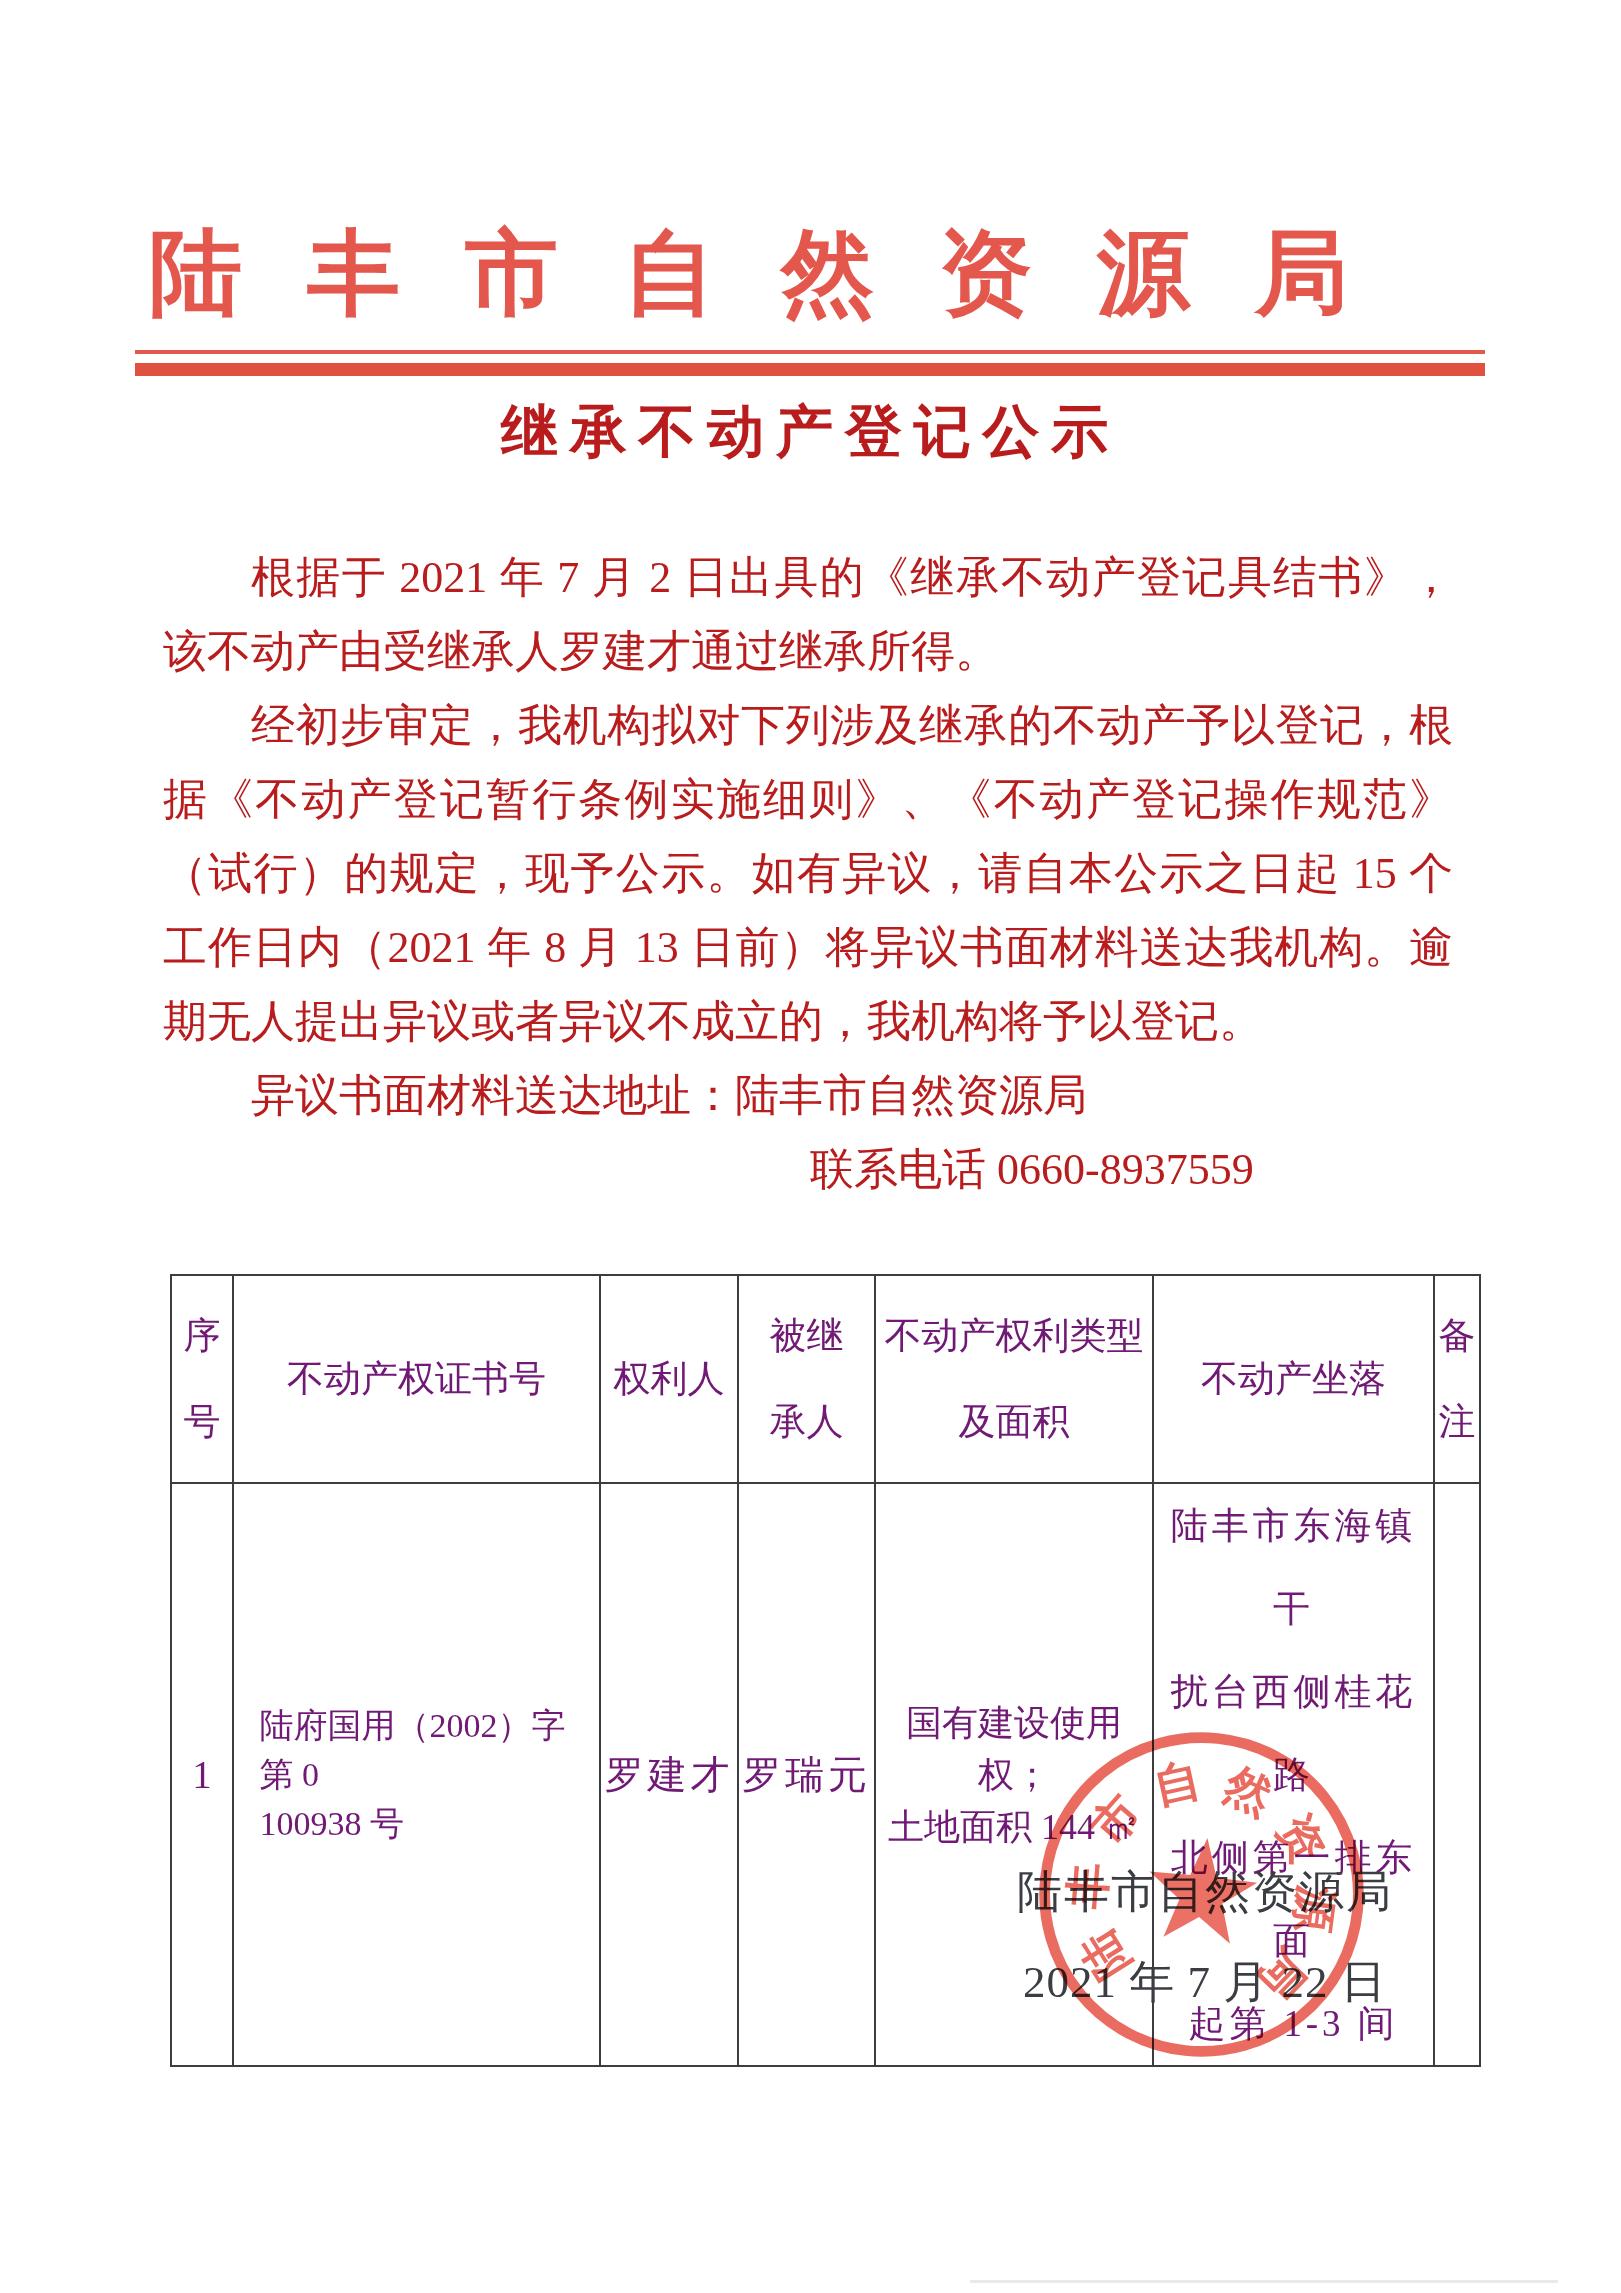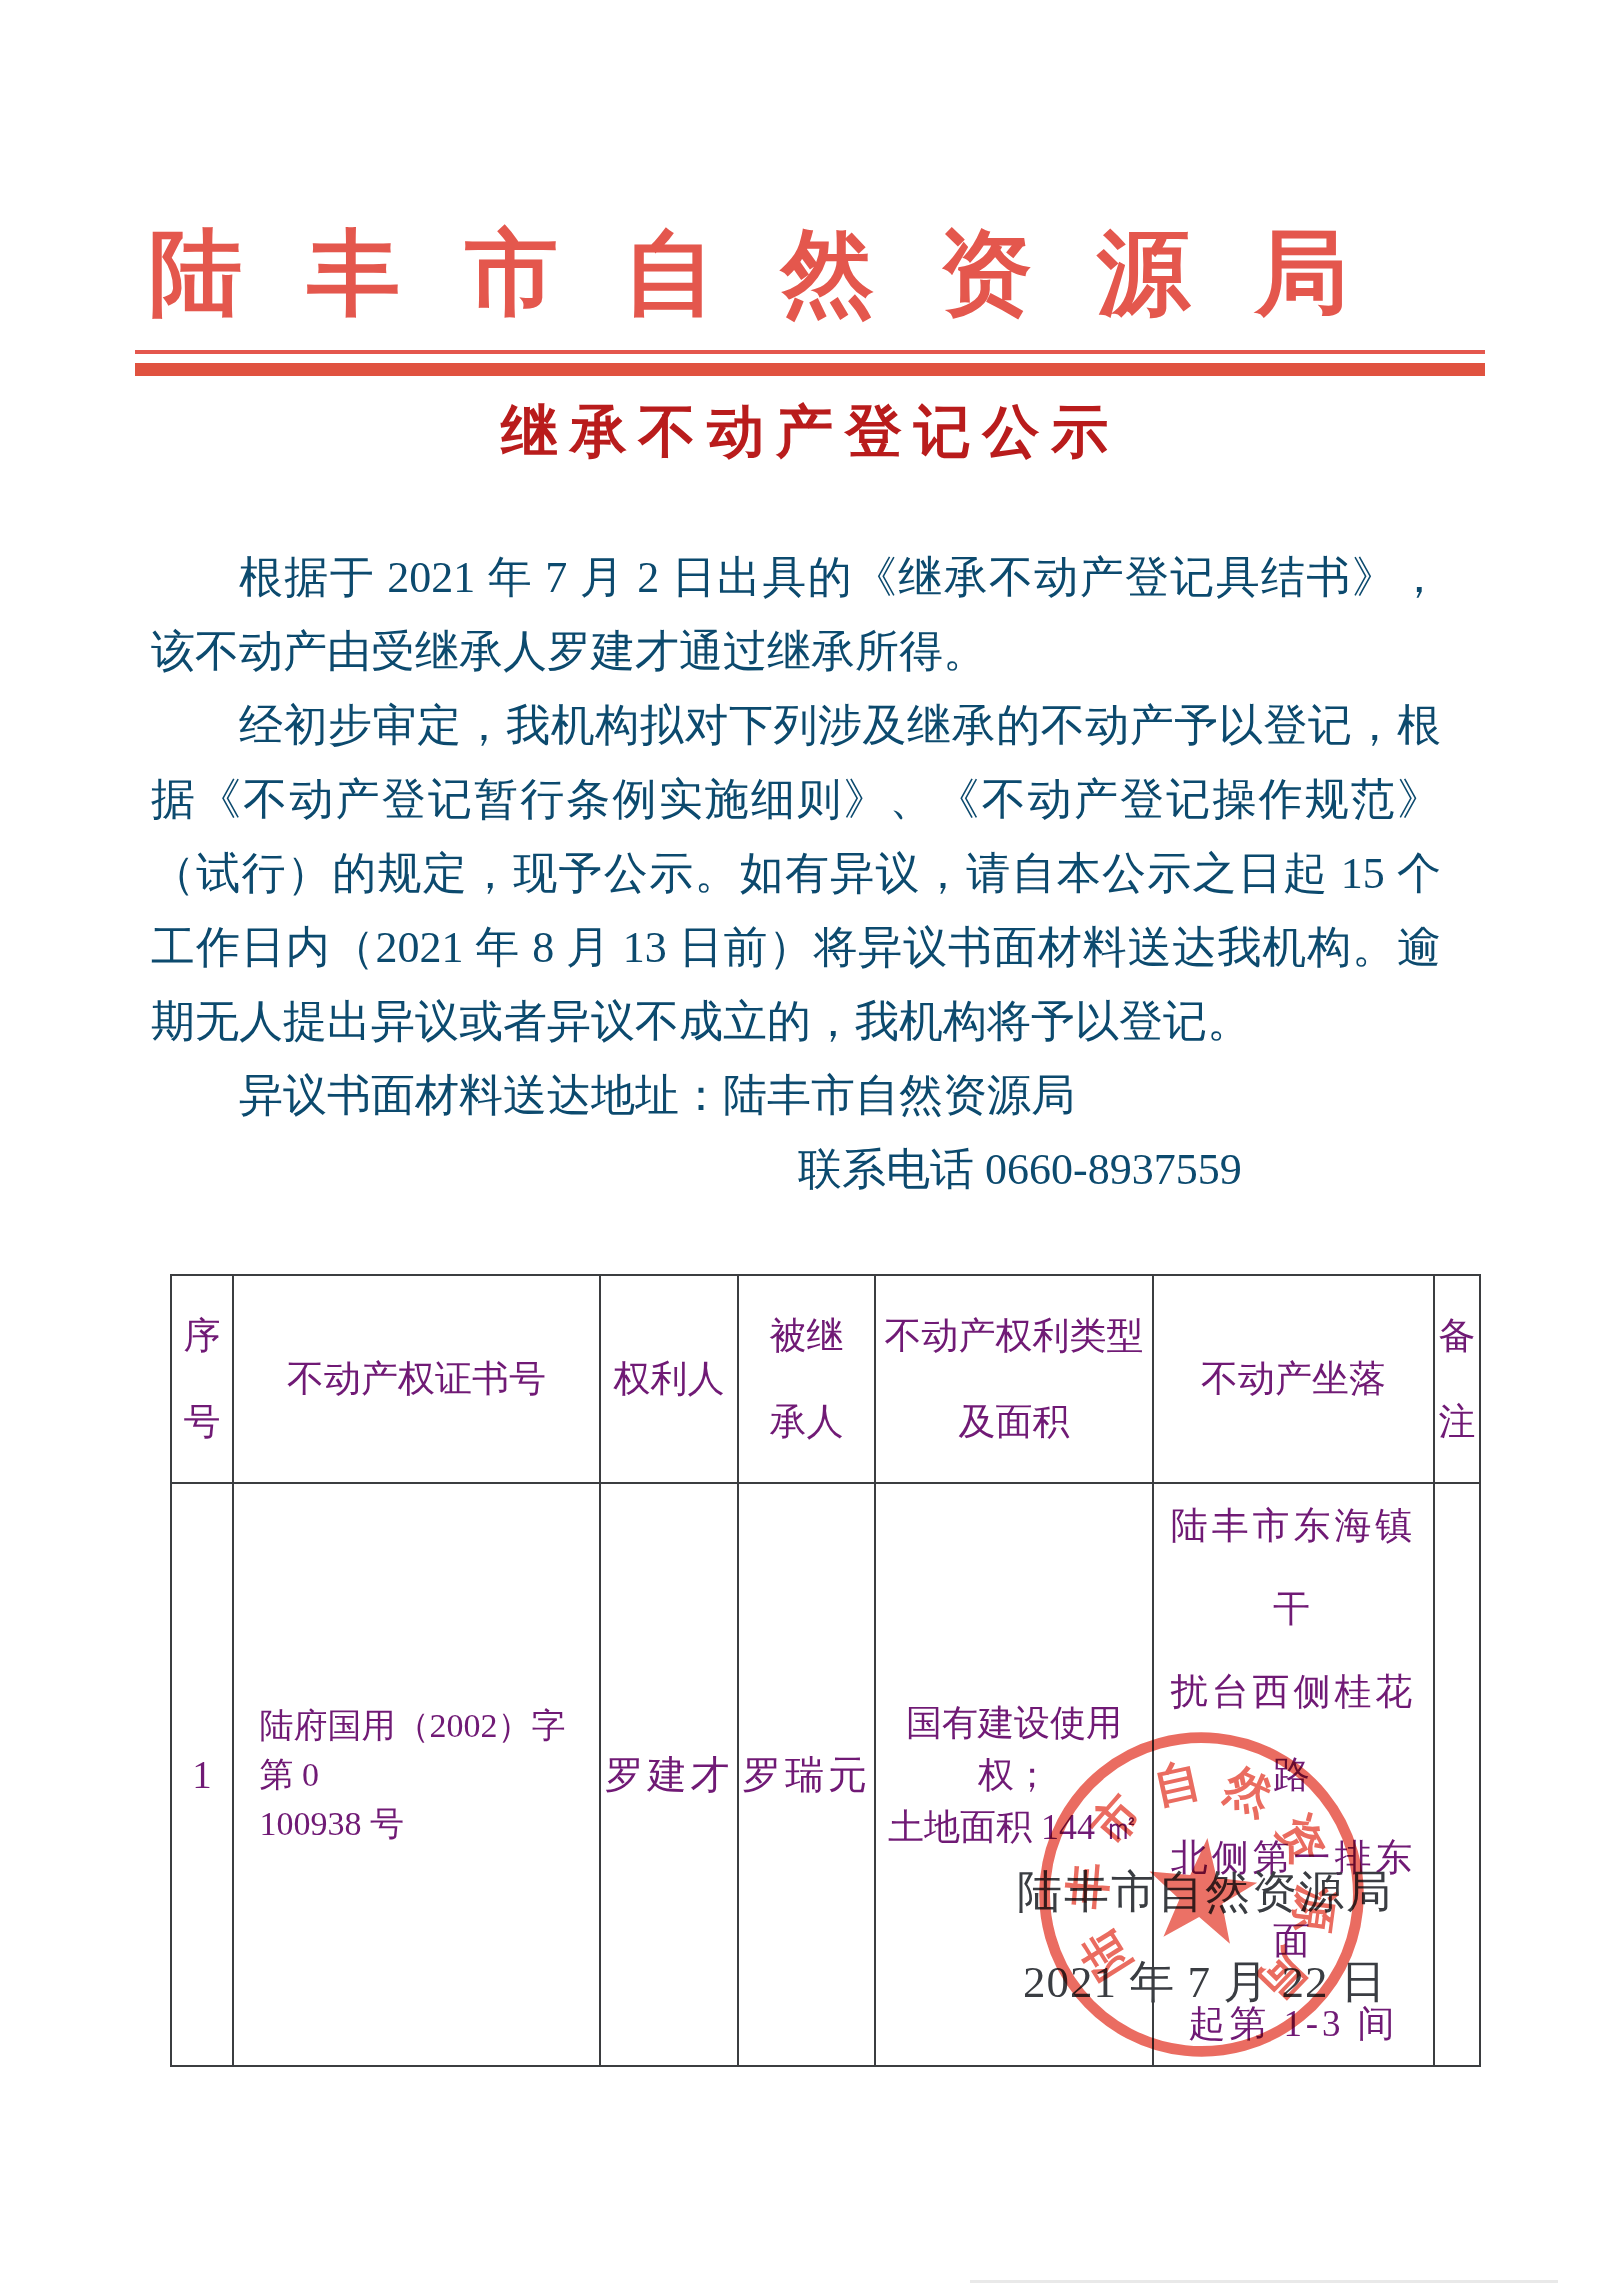--- a/index.html
+++ b/index.html
@@ -29,23 +29,23 @@
     position:absolute;left:135px;top:363px;width:1350px;height:12.7px;
     background:#e0523f;
   }
   .doc-title{
     position:absolute;left:0;top:394px;width:1621px;
     text-align:center;
     font-size:57px;font-weight:bold;letter-spacing:11.8px;
     color:#b91c1c;
   }
   .body-text{
-    position:absolute;left:151px;top:541px;width:1290px;
+    position:absolute;left:163px;top:541px;width:1290px;
     font-size:44px;line-height:74px;
-    text-align:justify;color:#0c4a6e;
+    text-align:justify;color:#b91c1c;
   }
   .body-text p{margin:0;text-indent:88px;}
   .body-text p.phone-line{text-indent:0;padding-left:647px;}
   
   .reg-table{
     position:absolute;left:170px;top:1274px;
     border-collapse:collapse;table-layout:fixed;
     width:1309px;
     font-size:37px;color:#701a75;
   }

